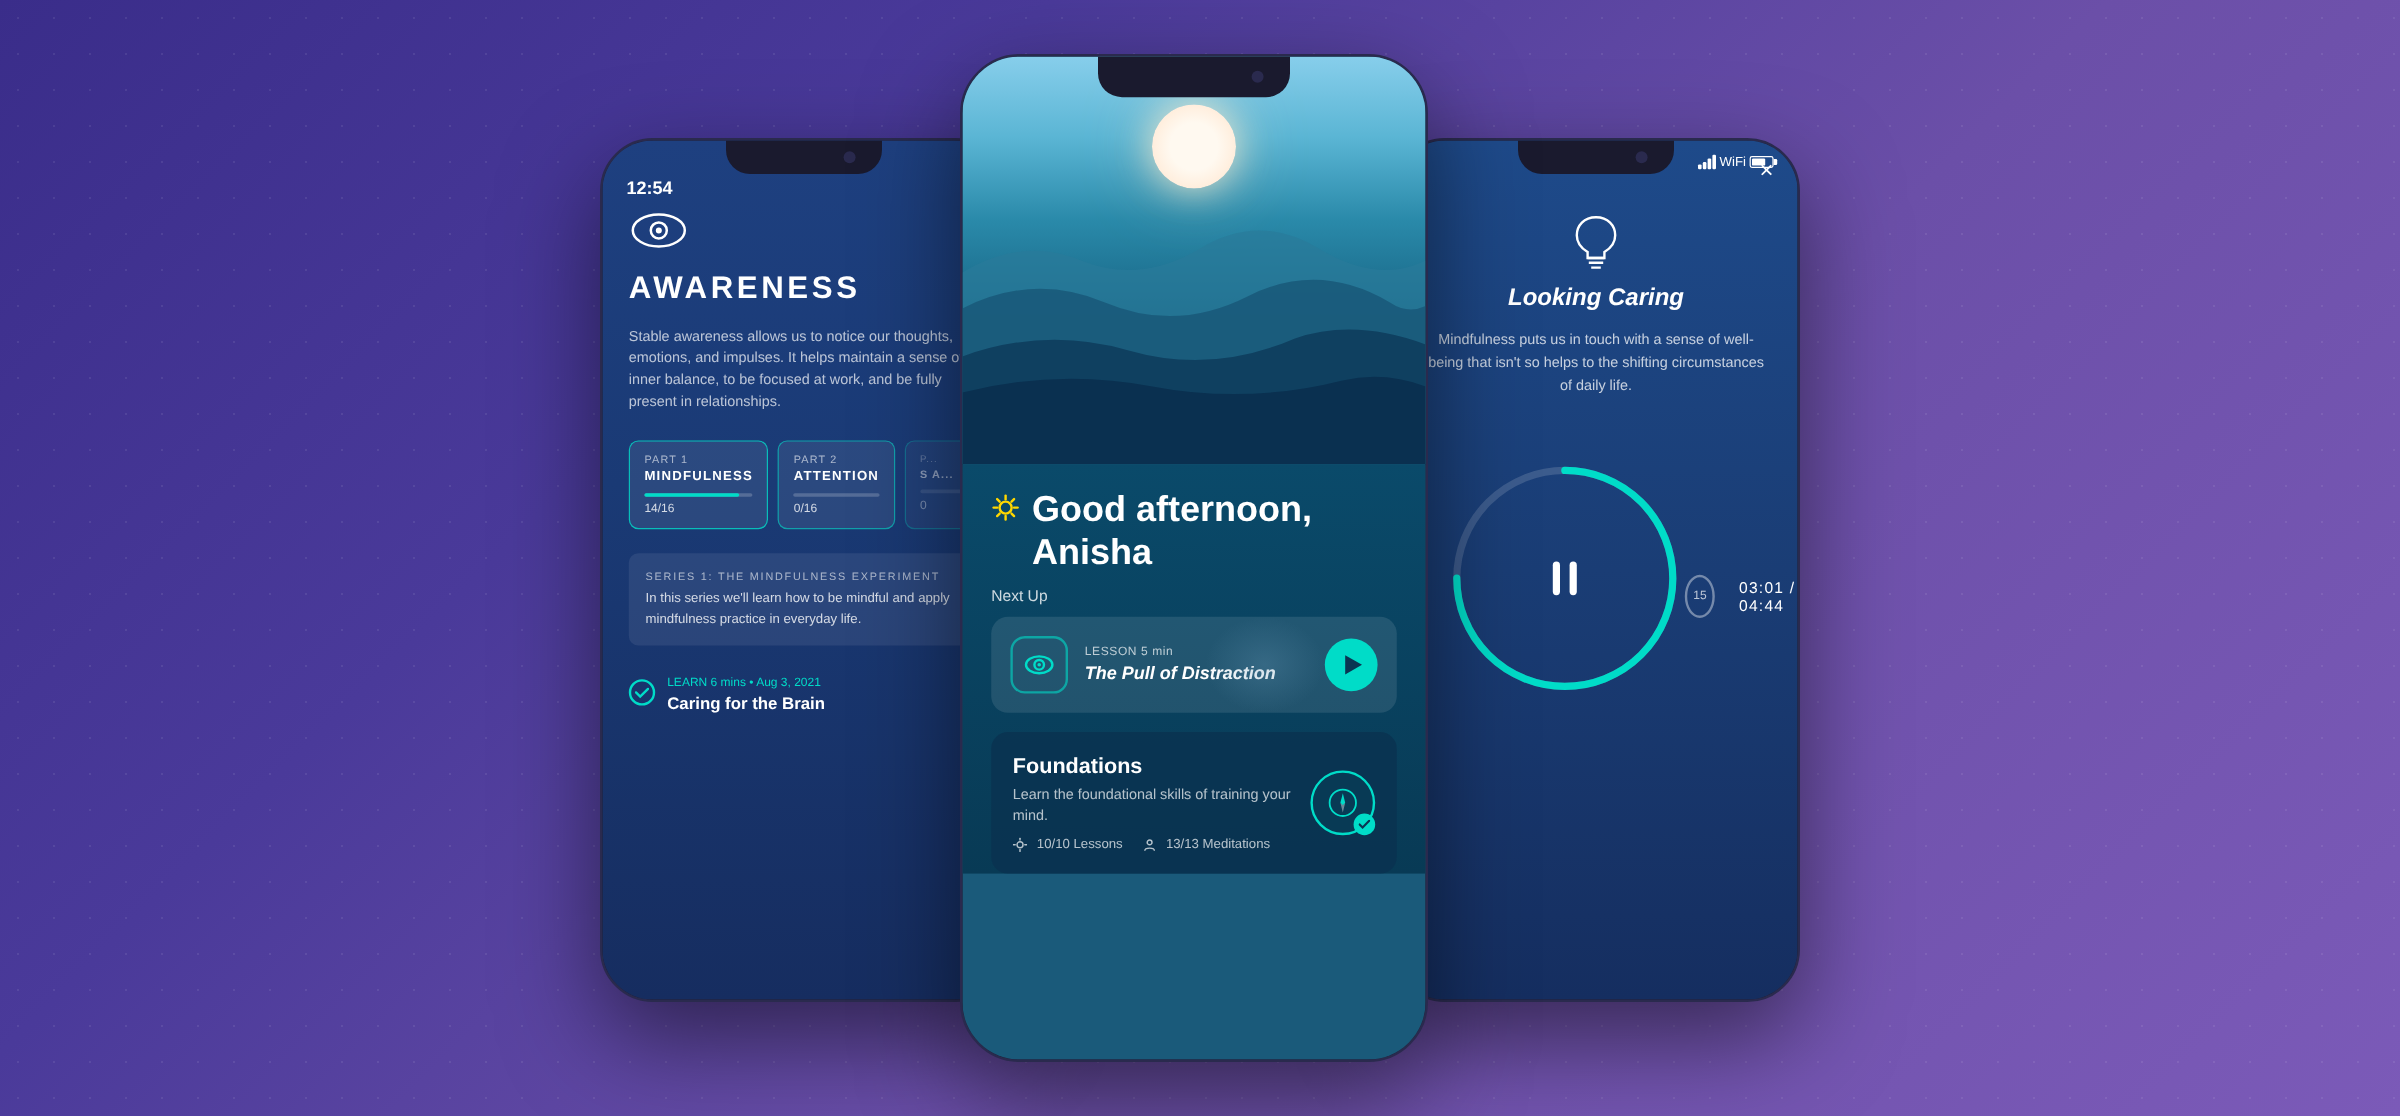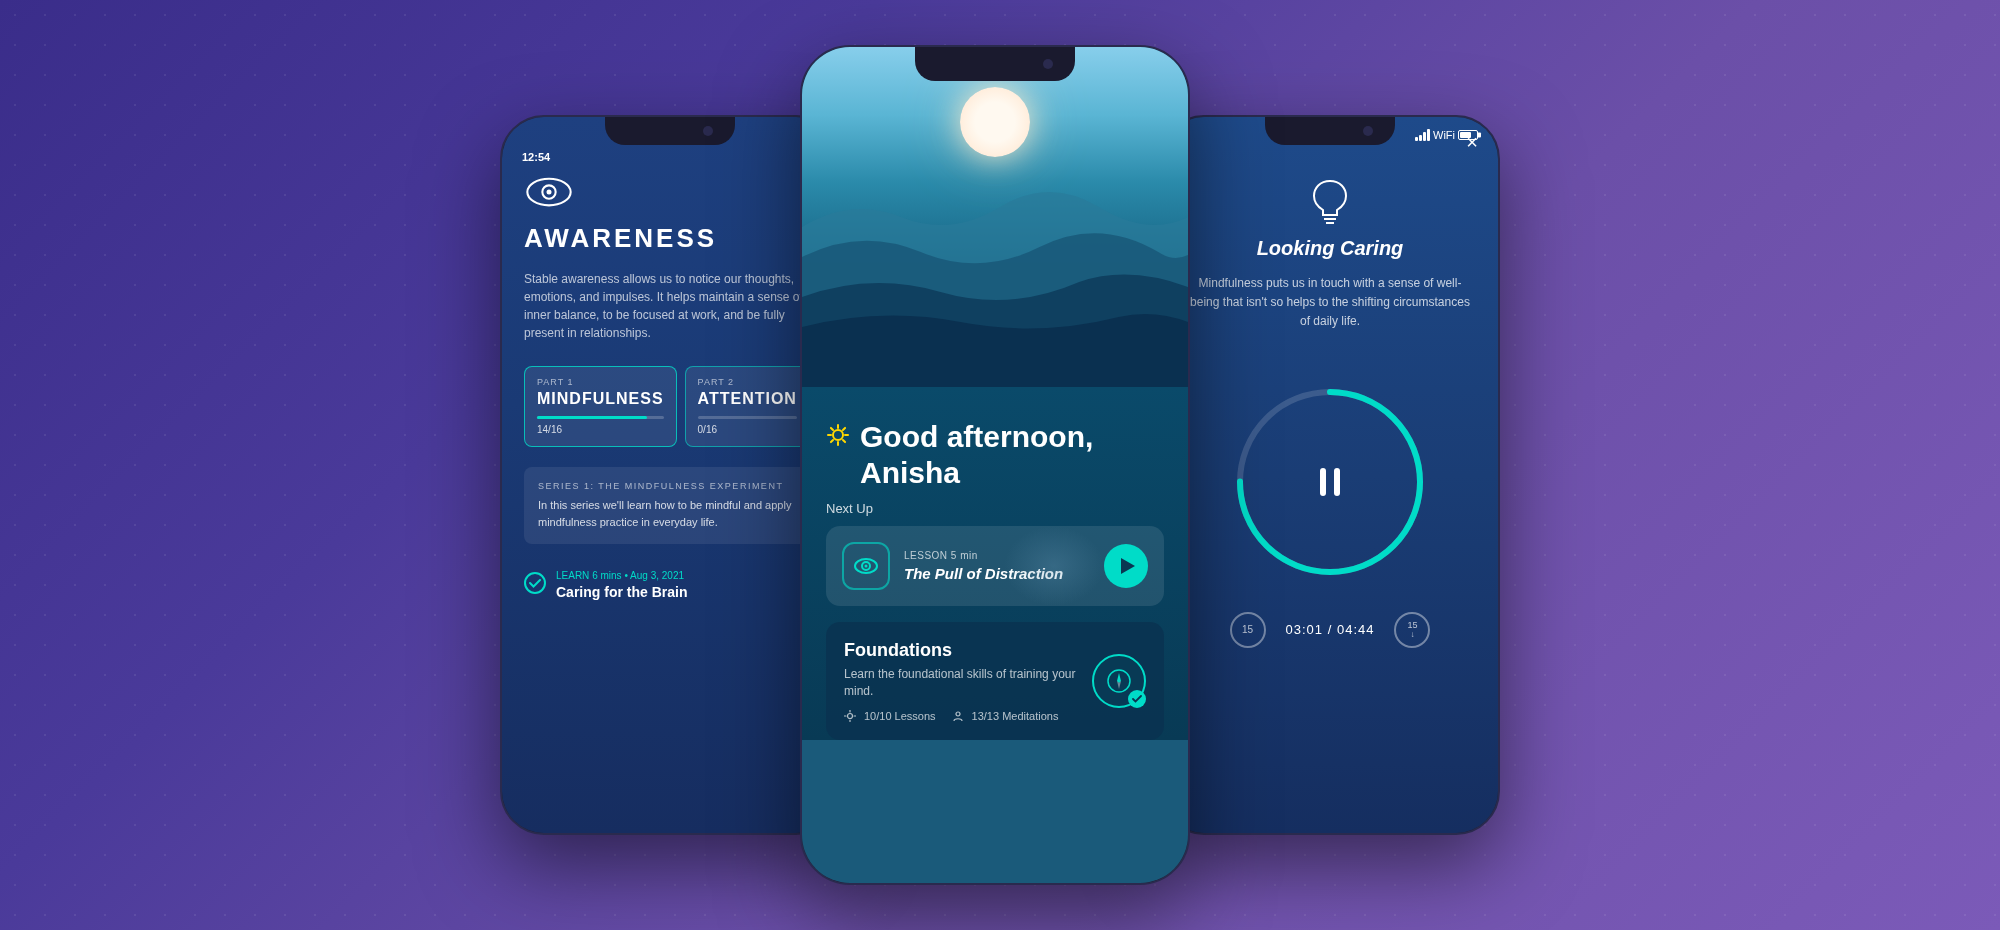--- a/index.html
+++ b/index.html
@@ -107,21 +107,21 @@
       right: 20px;
       height: 20px;
       display: flex;
       align-items: center;
       justify-content: space-between;
       z-index: 5;
     }
 
     .status-time {
       color: white;
-      font-size: 11px;
+      font-size: 15px;
       font-weight: 600;
       margin-top: 44px;
     }
 
     .status-icons {
       display: flex;
       align-items: center;
       gap: 3px;
     }
 
@@ -191,21 +191,21 @@
 
     .part-label {
       color: rgba(255,255,255,0.6);
       font-size: 9px;
       letter-spacing: 1px;
       margin-bottom: 3px;
     }
 
     .part-name {
       color: white;
-      font-size: 16px;
+      font-size: 11px;
       font-weight: 700;
       letter-spacing: 1px;
       margin-bottom: 8px;
     }
 
     .progress-bar {
       height: 3px;
       background: rgba(255,255,255,0.2);
       border-radius: 2px;
       margin-bottom: 5px;
@@ -308,21 +308,21 @@
       box-shadow: 0 0 30px rgba(255,240,210,0.8), 0 0 60px rgba(255,220,180,0.4);
     }
 
     .center-content {
       padding: 0 24px;
       position: relative;
       background: linear-gradient(180deg, #0a4a6a 0%, #083a55 100%);
     }
 
     .greeting-section {
-      padding-top: 32px;
+      padding-top: 20px;
       padding-bottom: 10px;
       display: flex;
       align-items: flex-start;
       gap: 10px;
     }
 
     .sun-icon-area {
       margin-top: 4px;
     }
 
@@ -517,21 +517,21 @@
     .looking-desc {
       color: rgba(255,255,255,0.75);
       font-size: 12px;
       line-height: 1.6;
       text-align: center;
       margin-bottom: 30px;
     }
 
     .player-area {
       display: flex;
-      flex-direction: column;
+      flex-direction: row;
       align-items: center;
       padding: 20px;
     }
 
     .circular-progress {
       width: 200px;
       height: 200px;
       position: relative;
       margin-bottom: 20px;
     }

